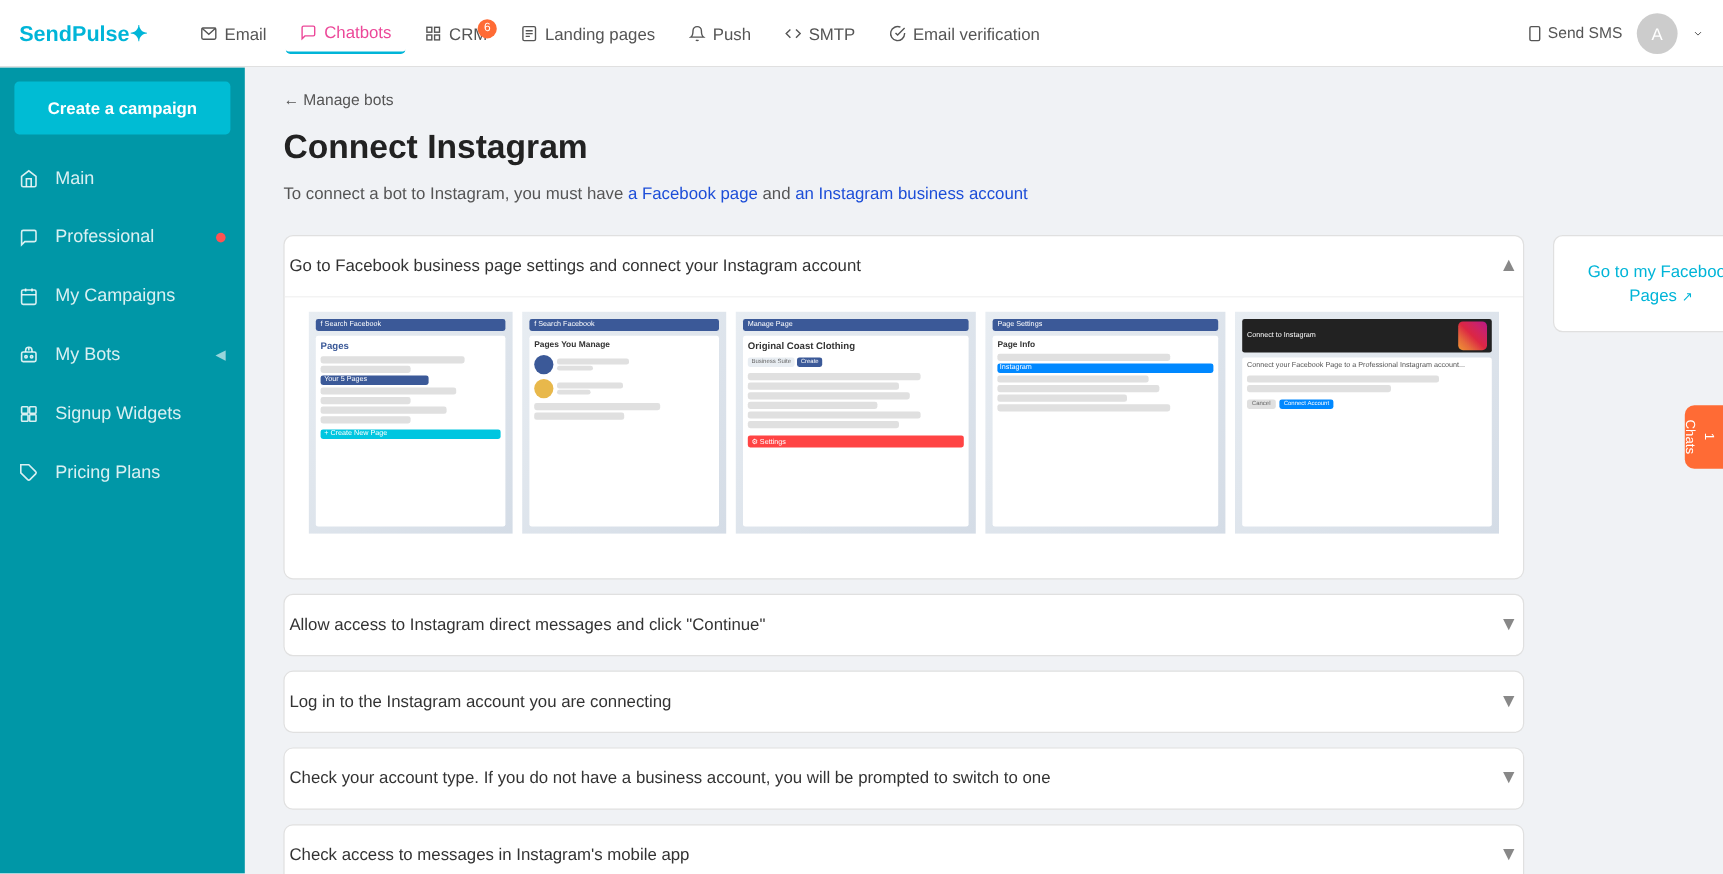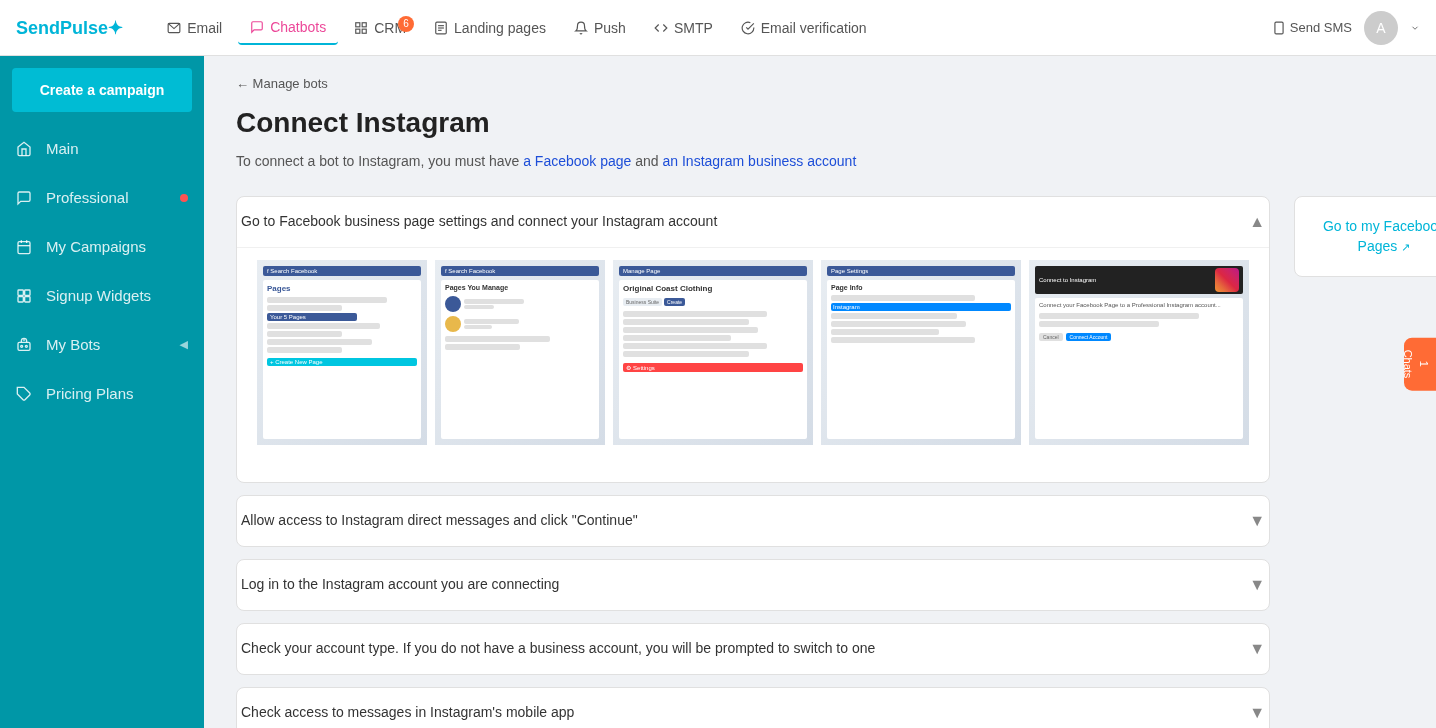--- a/index.html
+++ b/index.html
@@ -408,38 +408,38 @@
           <rect x="3" y="4" width="18" height="18" rx="2"></rect>
           <line x1="16" y1="2" x2="16" y2="6"></line>
           <line x1="8" y1="2" x2="8" y2="6"></line>
           <line x1="3" y1="10" x2="21" y2="10"></line>
         </svg>
       <span>My Campaigns</span>
     </div>
 
     <div class="sidebar-item">
       <svg width="16" height="16" viewBox="0 0 24 24" fill="none" stroke="rgba(255,255,255,0.85)" stroke-width="2">
-          <rect x="3" y="3" width="8" height="8" rx="1"></rect>
-          <rect x="13" y="3" width="8" height="8" rx="1"></rect>
-          <rect x="3" y="13" width="8" height="8" rx="1"></rect>
-          <rect x="13" y="13" width="8" height="8" rx="1"></rect>
-        </svg>
-      <span>Signup Widgets</span>
-    </div>
-
-    <div class="sidebar-item">
-      <svg width="16" height="16" viewBox="0 0 24 24" fill="none" stroke="rgba(255,255,255,0.85)" stroke-width="2">
           <rect x="3" y="8" width="18" height="12" rx="2"></rect>
           <circle cx="8.5" cy="14" r="1.5"></circle>
           <circle cx="15.5" cy="14" r="1.5"></circle>
           <path d="M8 8V6a4 4 0 0 1 8 0v2"></path>
           <line x1="12" y1="3" x2="12" y2="6"></line>
         </svg>
       <span>My Bots</span>
       <span class="sidebar-arrow">◀</span>
+    </div>
+
+    <div class="sidebar-item">
+      <svg width="16" height="16" viewBox="0 0 24 24" fill="none" stroke="rgba(255,255,255,0.85)" stroke-width="2">
+          <rect x="3" y="3" width="8" height="8" rx="1"></rect>
+          <rect x="13" y="3" width="8" height="8" rx="1"></rect>
+          <rect x="3" y="13" width="8" height="8" rx="1"></rect>
+          <rect x="13" y="13" width="8" height="8" rx="1"></rect>
+        </svg>
+      <span>Signup Widgets</span>
     </div>
 
     <div class="sidebar-item">
       <svg width="16" height="16" viewBox="0 0 24 24" fill="none" stroke="rgba(255,255,255,0.85)" stroke-width="2">
           <path d="M20.59 13.41l-7.17 7.17a2 2 0 0 1-2.83 0L2 12V2h10l8.59 8.59a2 2 0 0 1 0 2.82z"></path>
           <line x1="7" y1="7" x2="7.01" y2="7"></line>
         </svg>
       <span>Pricing Plans</span>
     </div>
   </div>

